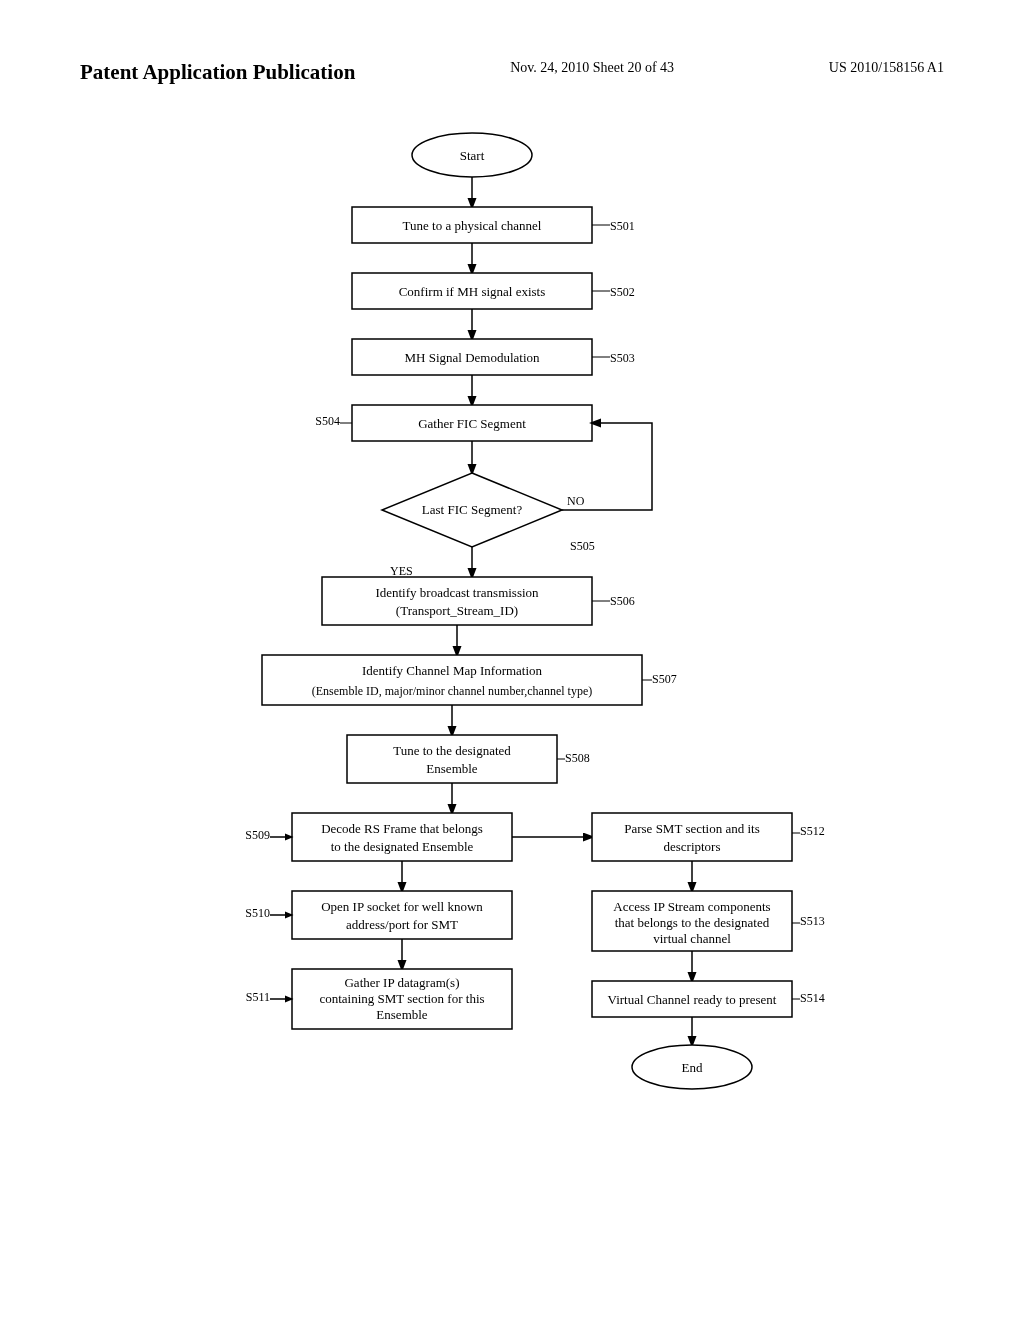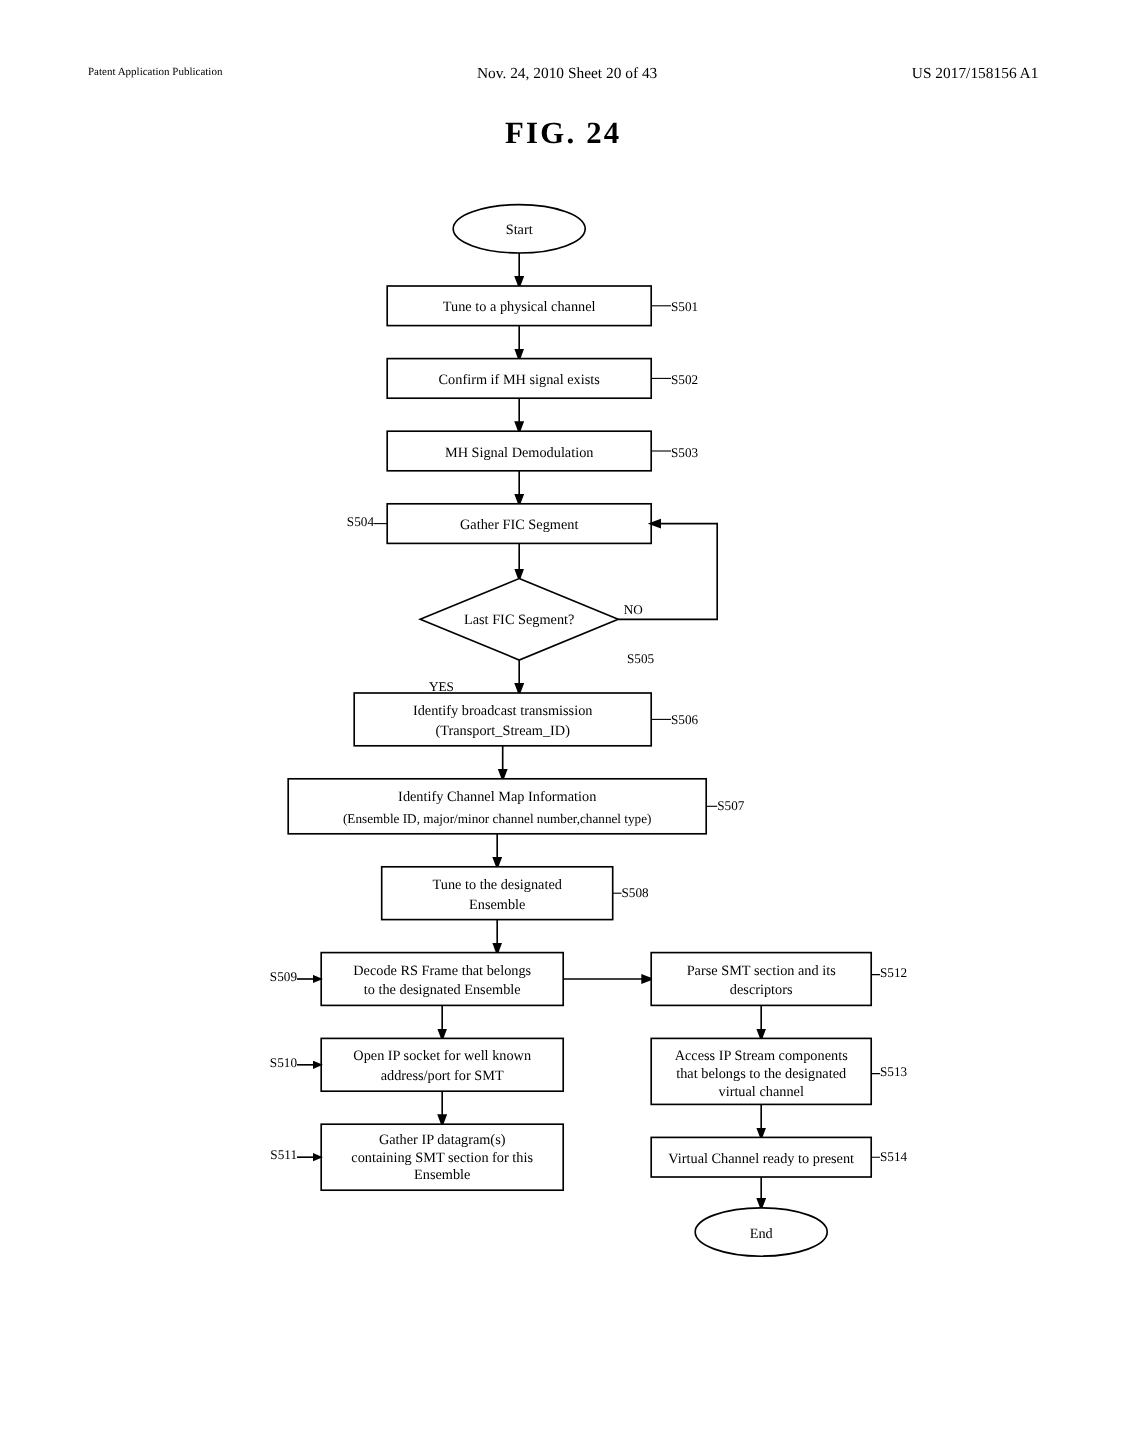--- a/index.html
+++ b/index.html
@@ -22,22 +22,22 @@
 
     .header {
       display: flex;
       justify-content: space-between;
       align-items: flex-start;
       margin-bottom: 30px;
       font-size: 14px;
     }
 
     .header-left {
-      font-weight: normal;
-      font-size: 10px;
+      font-weight: bold;
+      font-size: 21px;
     }
 
     .header-right {
       text-align: right;
       font-size: 14px;
     }
 
     .fig-title {
       text-align: center;
       font-size: 28px;
@@ -47,24 +47,23 @@
     }
   </style>
 </head>
 <body>
 
 <div class="page">
 
   <div class="header">
     <div class="header-left">Patent Application Publication</div>
     <div>Nov. 24, 2010  Sheet 20 of 43</div>
-    <div class="header-right">US 2017/158156 A1</div>
+    <div class="header-right">US 2010/158156 A1</div>
   </div>
 
-  <div class="fig-title">FIG. 24</div>
 
   <div style="width:700px; margin:0 auto; position:relative;">
     <svg width="700" height="1080" xmlns="http://www.w3.org/2000/svg" font-family="Times New Roman, serif" font-size="13">
 
       <ellipse cx="310" cy="40" rx="60" ry="22" fill="white" stroke="black" stroke-width="1.5"></ellipse>
       <text x="310" y="45" text-anchor="middle" font-size="13">Start</text>
 
       <line x1="310" y1="62" x2="310" y2="92" stroke="black" stroke-width="1.5" marker-end="url(#arrow)"></line>
 
       <rect x="190" y="92" width="240" height="36" fill="white" stroke="black" stroke-width="1.5"></rect>

